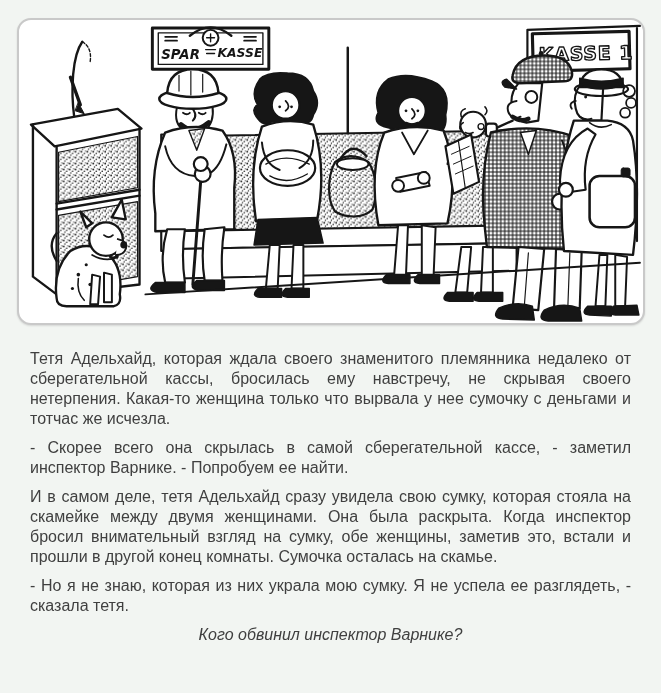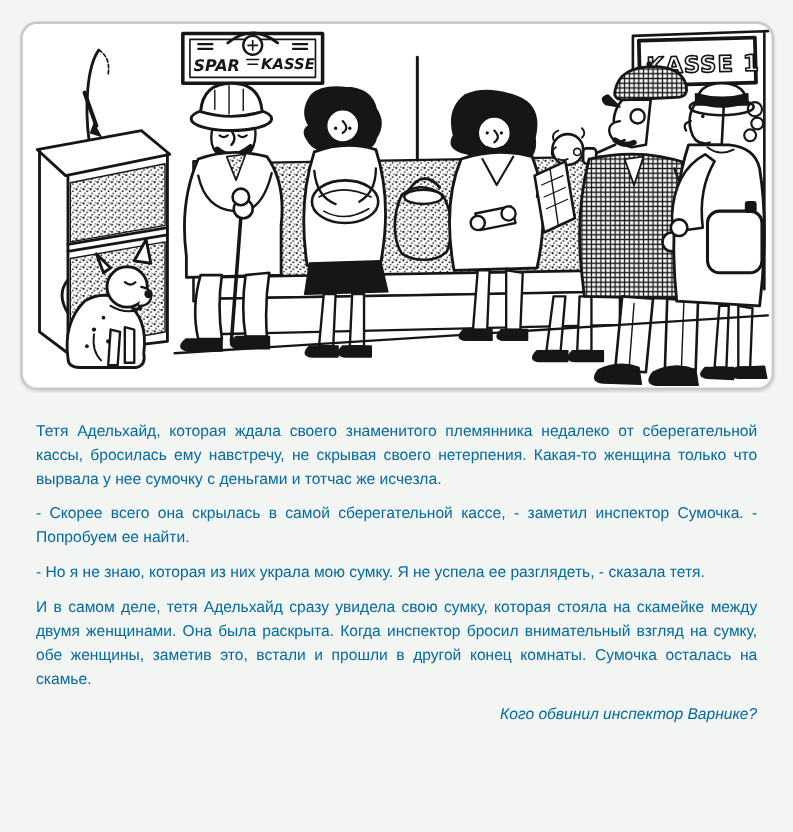--- a/index.html
+++ b/index.html
@@ -15,26 +15,26 @@
     height:307px;
     background:#ffffff;
     border:2px solid #c9c9c9;
     border-radius:14px;
     box-shadow:0 1px 2px rgba(0,0,0,.12);
     overflow:hidden;
   }
   .card svg { display:block; width:100%; height:100%; }
   .story {
     margin:24px 30px 0 30px;
-    color:#0369a1;
-    font-size:13px;
+    color:#404040;
+    font-size:16px;
     line-height:20px;
   }
   .story p { margin:0 0 9px 0; text-align:justify; }
-  .story p.question { font-style:italic; text-align:right; margin-top:4px; }
+  .story p.question { font-style:italic; text-align:center; margin-top:4px; }
   text.sign { font-family:"DejaVu Sans", sans-serif; font-weight:bold; }
 </style>
 </head>
 <body>
 
 <div class="card">
   <svg viewBox="0 0 628 307" preserveAspectRatio="xMidYMid meet" stroke-linecap="round" stroke-linejoin="round">
     <defs>
       <pattern id="stip" patternUnits="userSpaceOnUse" width="6" height="6">
         <rect width="6" height="6" fill="#ffffff"></rect>
@@ -226,17 +226,17 @@
       <circle cx="86" cy="222" r="17" fill="#ffffff" stroke-width="2.4"></circle>
       <path d="M98 222 q10 2 8 10 q-2 6 -10 6" fill="#ffffff" stroke-width="2"></path>
       <circle cx="104" cy="228" r="3.5" fill="#161616" stroke="none"></circle>
       <path d="M84 218 q5 4 9 0 M98 238 q-4 4 -8 2 M72 238 q14 8 26 2" fill="none" stroke-width="1.8"></path>
     </g>
   </svg>
 </div>
 
 <div class="story">
   <p>Тетя Адельхайд, которая ждала своего знаменитого племянника недалеко от сберегательной кассы, бросилась ему навстречу, не скрывая своего нетерпения. Какая-то женщина только что вырвала у нее сумочку с деньгами и тотчас же исчезла.</p>
-  <p>- Скорее всего она скрылась в самой сберегательной кассе, - заметил инспектор Сумочка. - Попробуем ее найти.</p>
+  <p>- Скорее всего она скрылась в самой сберегательной кассе, - заметил инспектор Варнике. - Попробуем ее найти.</p>
+  <p>И в самом деле, тетя Адельхайд сразу увидела свою сумку, которая стояла на скамейке между двумя женщинами. Она была раскрыта. Когда инспектор бросил внимательный взгляд на сумку, обе женщины, заметив это, встали и прошли в другой конец комнаты. Сумочка осталась на скамье.</p>
   <p>- Но я не знаю, которая из них украла мою сумку. Я не успела ее разглядеть, - сказала тетя.</p>
-  <p>И в самом деле, тетя Адельхайд сразу увидела свою сумку, которая стояла на скамейке между двумя женщинами. Она была раскрыта. Когда инспектор бросил внимательный взгляд на сумку, обе женщины, заметив это, встали и прошли в другой конец комнаты. Сумочка осталась на скамье.</p>
   <p class="question">Кого обвинил инспектор Варнике?</p>
 </div>
 
 </body></html>

